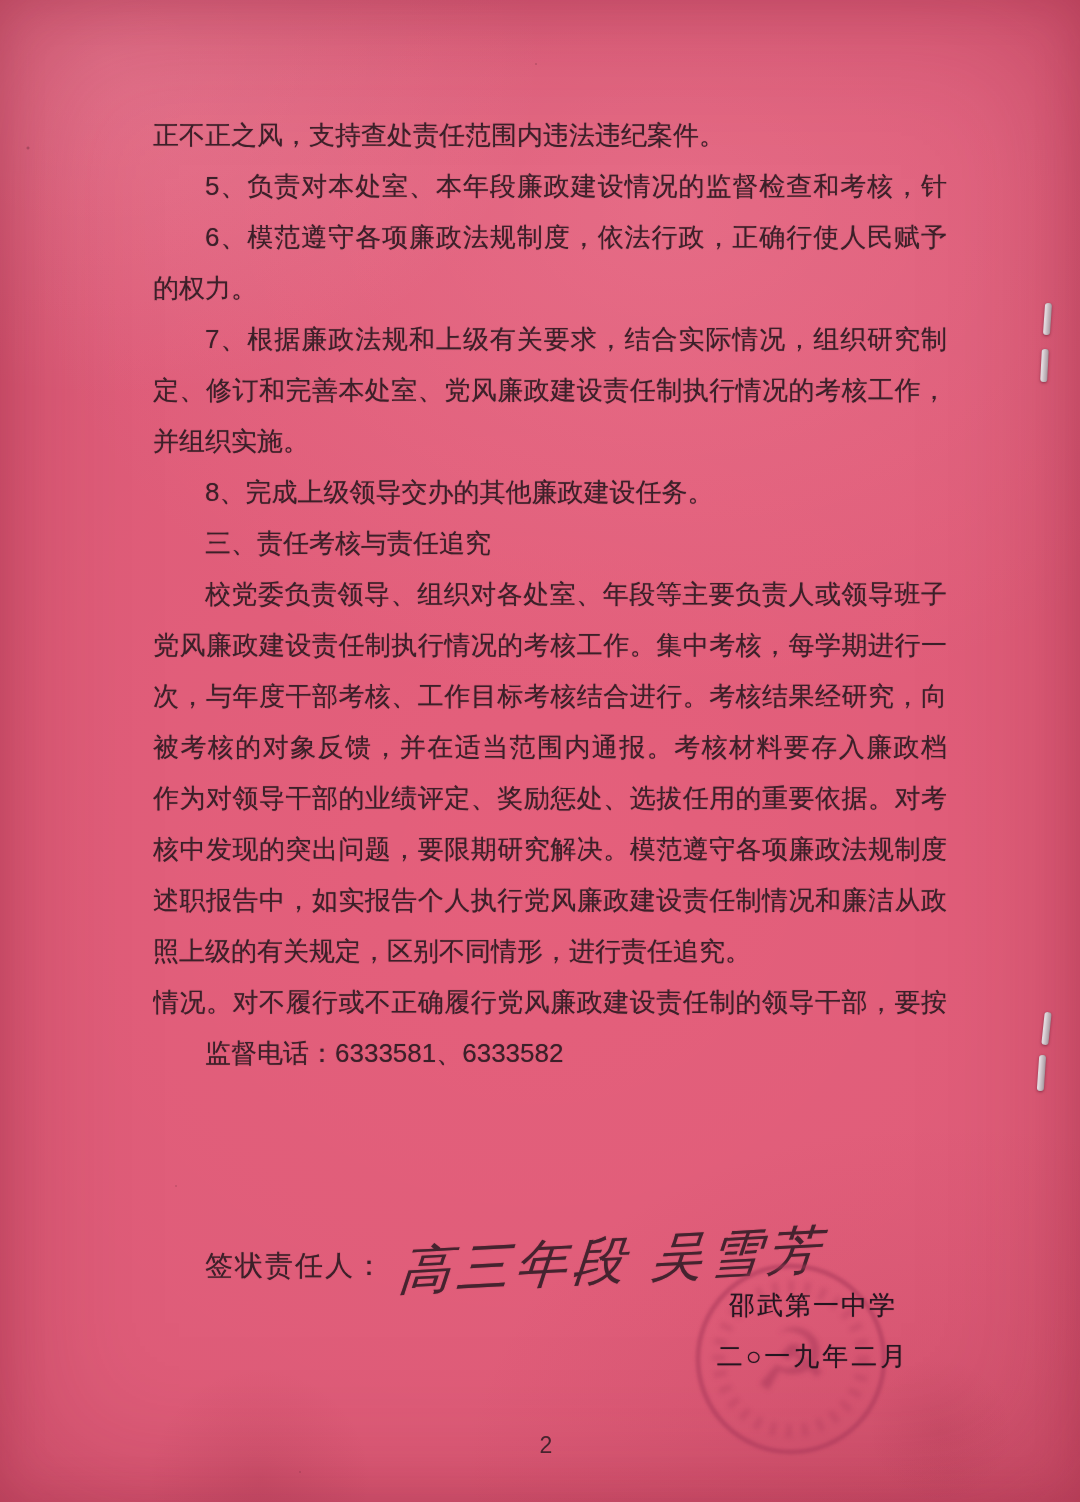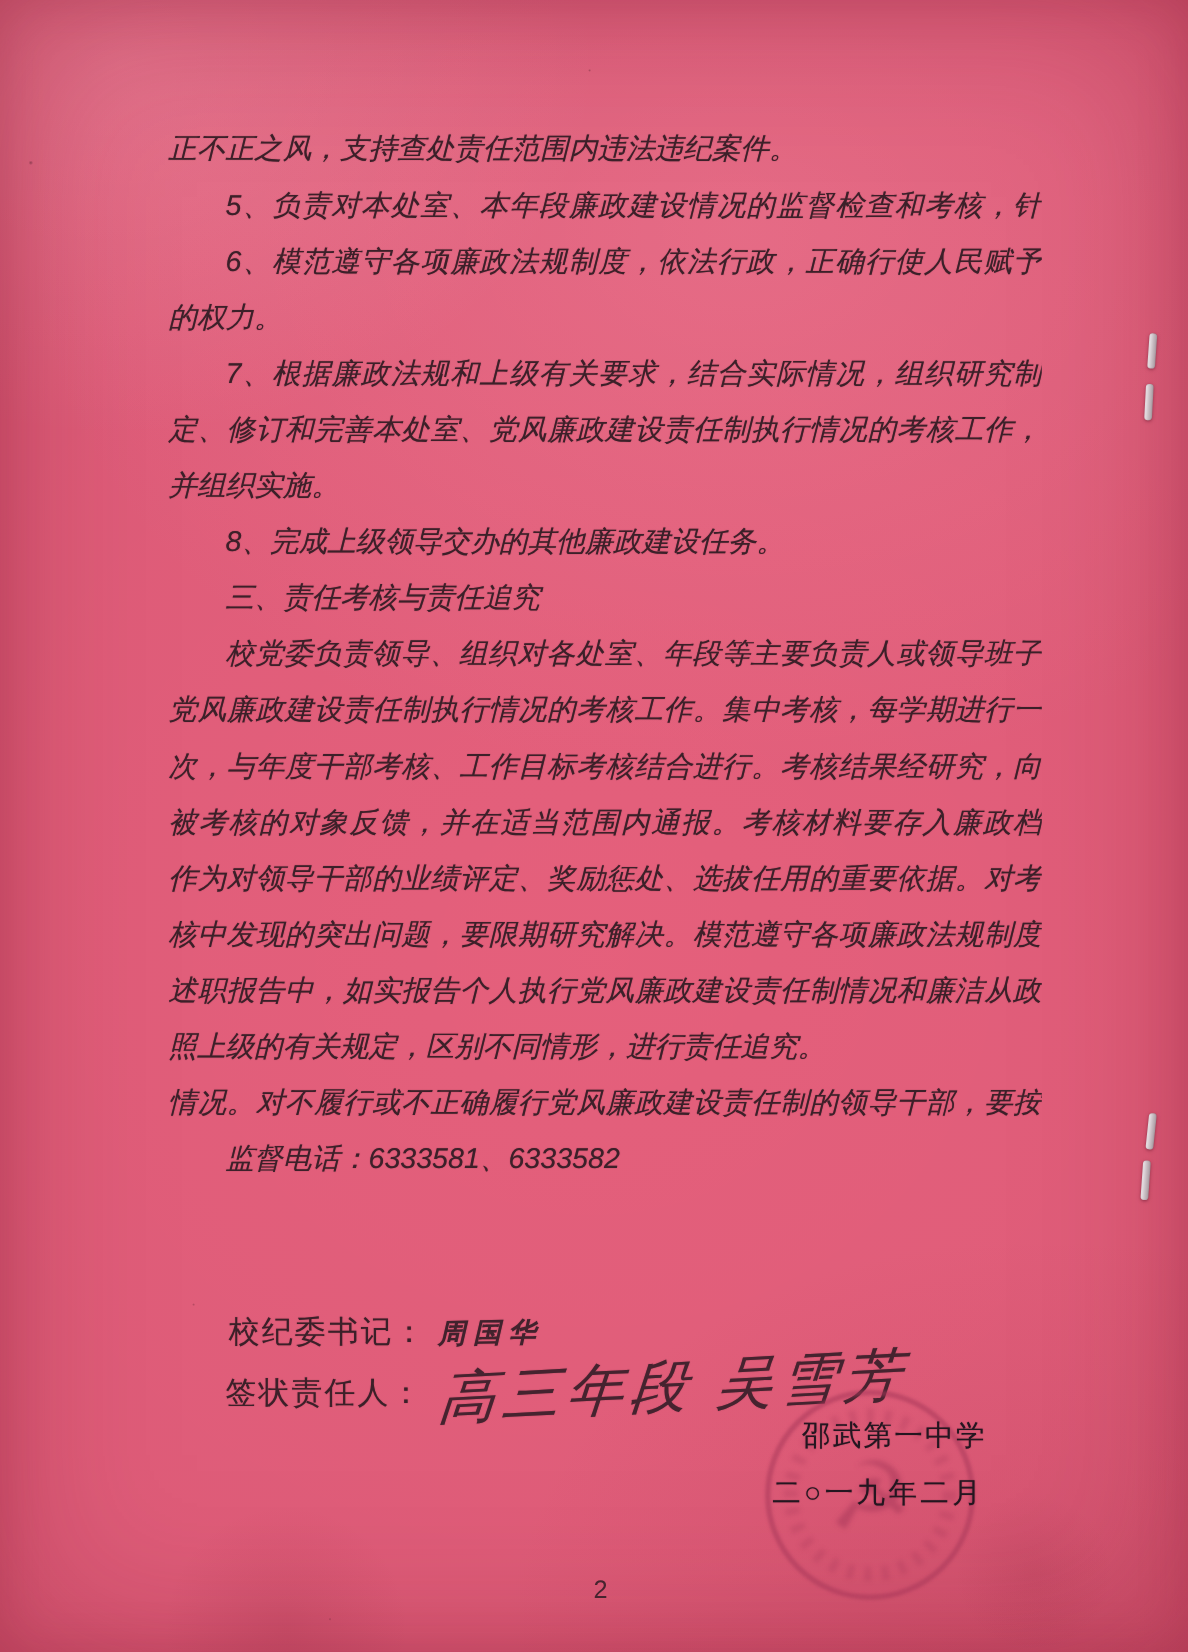--- a/index.html
+++ b/index.html
@@ -26,21 +26,20 @@
       radial-gradient(circle 2px at 176px 1186px, rgba(70,25,38,0.3), transparent 70%),
       radial-gradient(circle 2px at 300px 1472px, rgba(70,25,38,0.3), transparent 70%),
       radial-gradient(circle 140px at 260px 1480px, rgba(120,25,45,0.12), transparent 80%),
       radial-gradient(circle 90px at 940px 1430px, rgba(120,25,45,0.10), transparent 80%);
   }
 
   .body-text {
     position:absolute; left:153px; top:110px; width:794px;
     color:#3c2029;
     text-shadow:0 0 1px rgba(58,26,38,0.55);
-    font-style:italic;
   }
   .line {
     height:51px; line-height:51px; font-size:26px;
     white-space:nowrap;
   }
   .line.justify { text-align:justify; text-align-last:justify; white-space:normal; overflow:hidden; }
   .line.indent { padding-left:52px; }
 
   .sig-row { position:absolute; color:#3c2029; text-shadow:0 0 1px rgba(58,26,38,0.5); }
   .sig-row .label { font-size:28px; letter-spacing:2px; }
@@ -64,21 +63,21 @@
     position:absolute; left:692px; top:1260px; width:198px; height:198px;
     opacity:0.55; pointer-events:none;
   }
   .issuer-school {
     position:absolute; left:718px; top:1288px; width:190px;
     text-align:center; font-size:26px; letter-spacing:2px;
     color:#241620; text-shadow:0 0 1px rgba(36,22,32,0.6);
   }
   .issuer-date {
     position:absolute; left:702px; top:1339px; width:222px;
-    font-size:26px; letter-spacing:3px;
+    text-align:center; font-size:26px; letter-spacing:3px;
     color:#241620; text-shadow:0 0 1px rgba(36,22,32,0.6);
   }
 
   .page-number {
     position:absolute; left:0; top:1432px; width:1092px;
     text-align:center; font-size:23px; color:#47242f;
   }
 
   .staple-leg {
     position:absolute; width:7px; border-radius:3px;
@@ -111,23 +110,20 @@
     <div class="line justify">次，与年度干部考核、工作目标考核结合进行。考核结果经研究，向</div>
     <div class="line justify">被考核的对象反馈，并在适当范围内通报。考核材料要存入廉政档案，</div>
     <div class="line justify">作为对领导干部的业绩评定、奖励惩处、选拔任用的重要依据。对考</div>
     <div class="line justify">核中发现的突出问题，要限期研究解决。模范遵守各项廉政法规制度</div>
     <div class="line justify">述职报告中，如实报告个人执行党风廉政建设责任制情况和廉洁从政</div>
     <div class="line">照上级的有关规定，区别不同情形，进行责任追究。</div>
     <div class="line justify">情况。对不履行或不正确履行党风廉政建设责任制的领导干部，要按</div>
     <div class="line indent">监督电话：6333581、6333582</div>
   </div>
 
-  <div class="sig-row" id="sig-secretary">
-    <span class="label">校纪委书记：</span><span class="handwriting-small">周国华</span>
-  </div>
   <div class="sig-row" id="sig-grantee">
     <span class="label">签状责任人：</span><span class="handwriting-big">高三年段 吴雪芳</span>
   </div>
 
   <svg class="stamp" viewBox="0 0 198 198">
     <defs>
       <filter id="blur1">
           <feGaussianBlur stdDeviation="1.6"></feGaussianBlur>
         </filter>
       <filter id="blur2">

